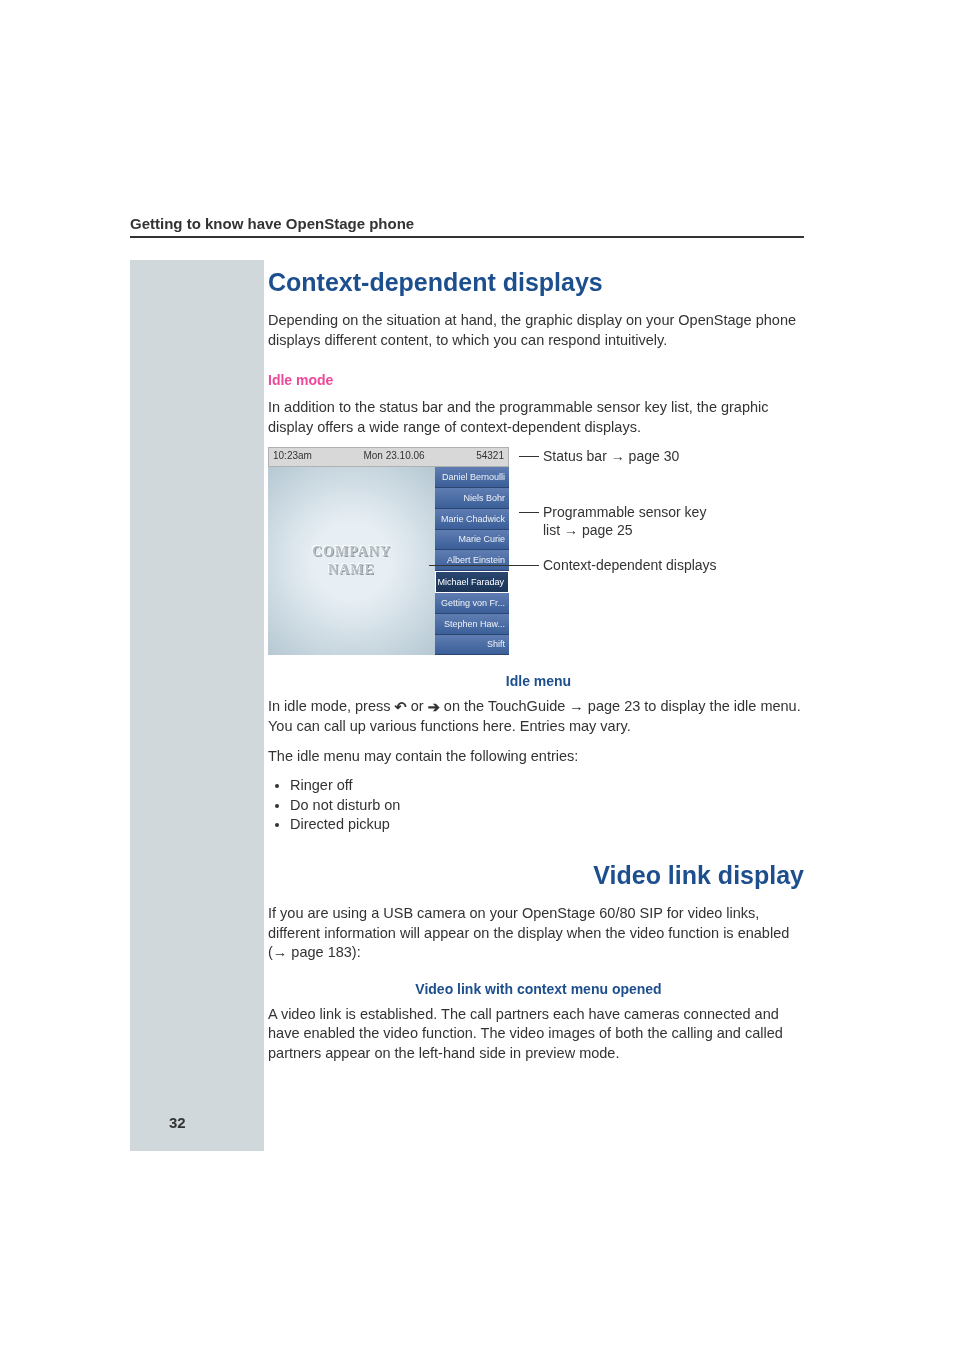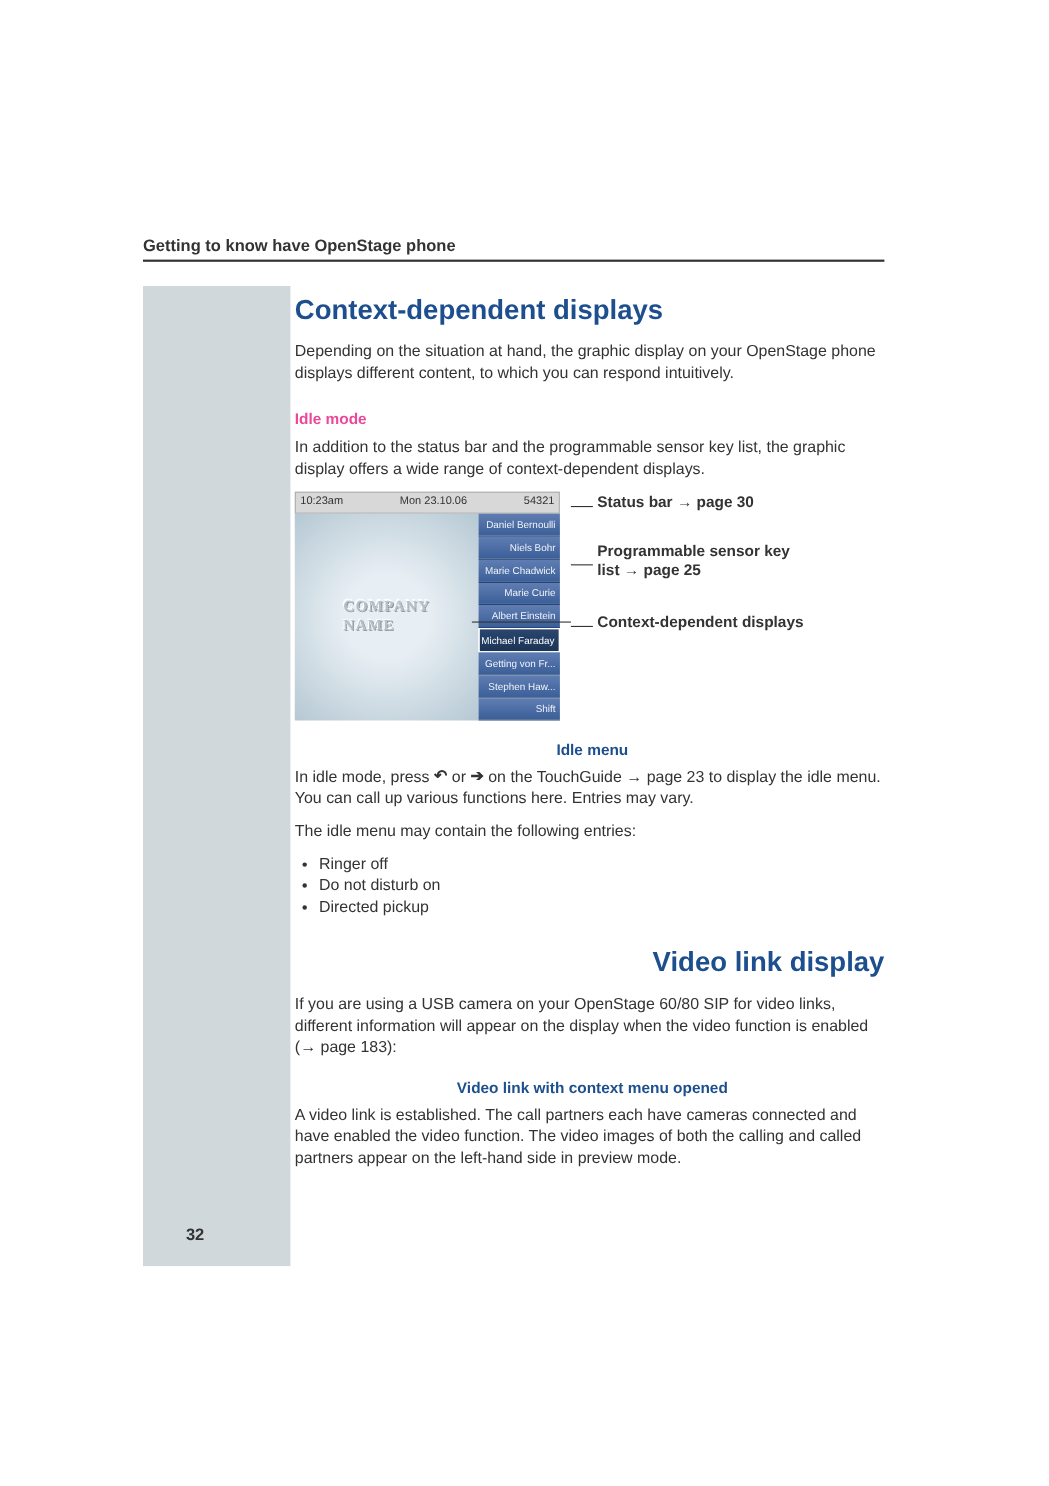--- a/index.html
+++ b/index.html
@@ -108,21 +108,21 @@
   .screen-left {
     flex: 1;
     background: radial-gradient(circle at center,#e8eff4 30%, #b5c8d3 100%);
     display: flex;
     align-items: center;
     justify-content: center;
     color: #9fa9ae;
     font-weight: bold;
     font-size: 14px;
     letter-spacing: 1px;
-    text-align: left;
+    text-align: center;
     line-height: 1.3;
     font-family: "Times New Roman", serif;
     text-transform: uppercase;
   }
   .screen-left .embossed {
     text-shadow: -1px -1px 0 #fff, 1px 1px 0 #8e9aa0;
     color: #b8c0c5;
     font-variant: small-caps;
   }
   .key-list {
@@ -153,22 +153,21 @@
     margin-left: 10px;
     font-size: 14px;
     position: relative;
     height: 208px;
     flex: 1;
   }
   .callout {
     position: absolute;
     left: 0;
     display: flex;
-    align-items: center;
-    font-weight: bold;
+    align-items: flex-start;
   }
   .callout .dash {
     width: 20px;
     border-top: 1.5px solid #333;
     margin-top: 9px;
     margin-right: 4px;
     flex-shrink: 0;
   }
   .callout .extender {
     position: absolute;
@@ -231,21 +230,21 @@
       </div>
 
       <div class="callouts">
         <div class="callout" style="top:0px;">
           <div class="dash"></div>
           <div class="callout-text">
             <span>Status bar </span><span class="arrow">→</span><span> page 30</span>
           </div>
         </div>
 
-        <div class="callout" style="top:44px;">
+        <div class="callout" style="top:56px;">
           <div class="dash"></div>
           <div class="callout-text">
             <span>Programmable sensor key</span><br>
             <span>list </span><span class="arrow">→</span><span> page 25</span>
           </div>
         </div>
 
         <div class="callout" style="top:109px;">
           <div class="extender" style="left:-90px; width:90px; top:9px;"></div>
           <div class="dash"></div>

